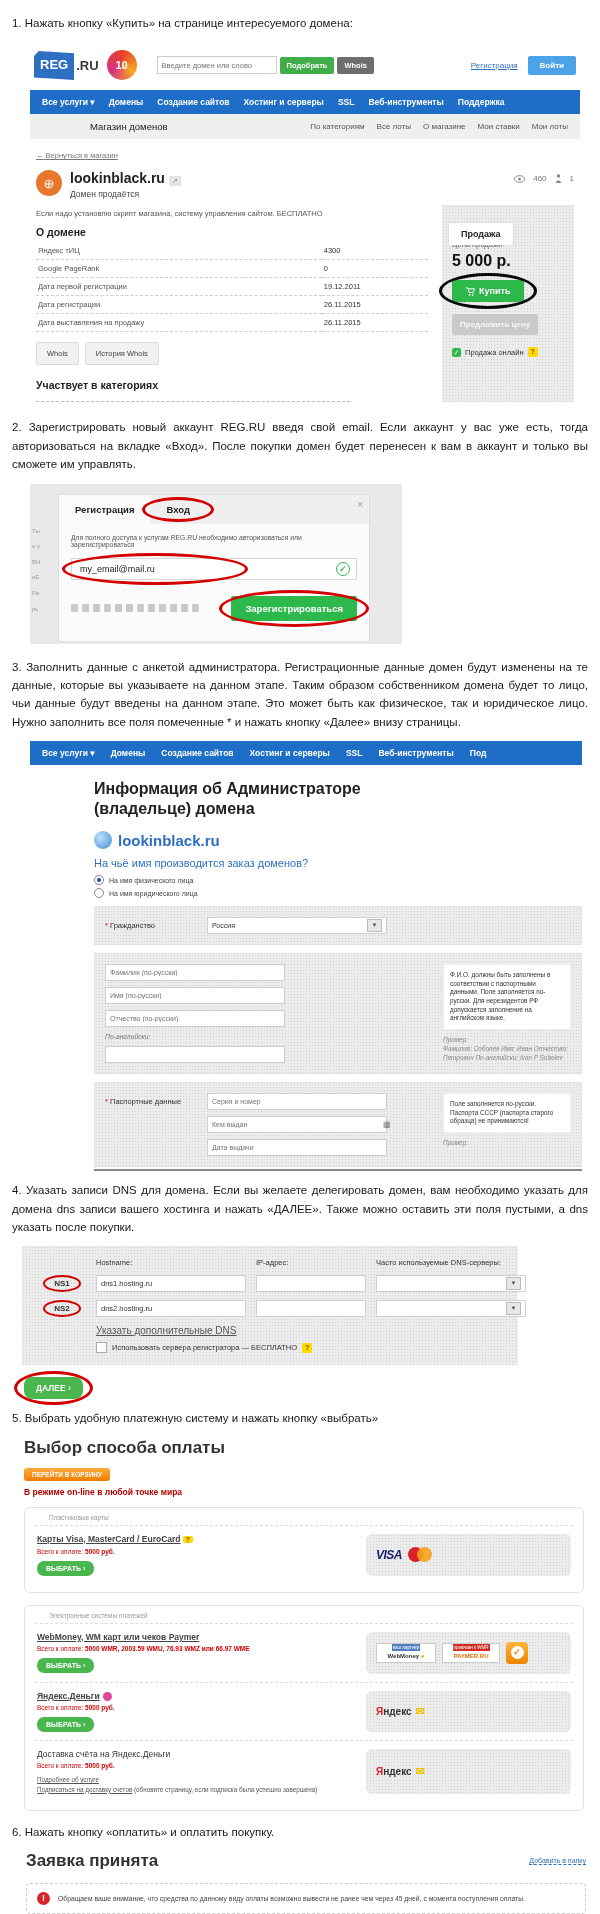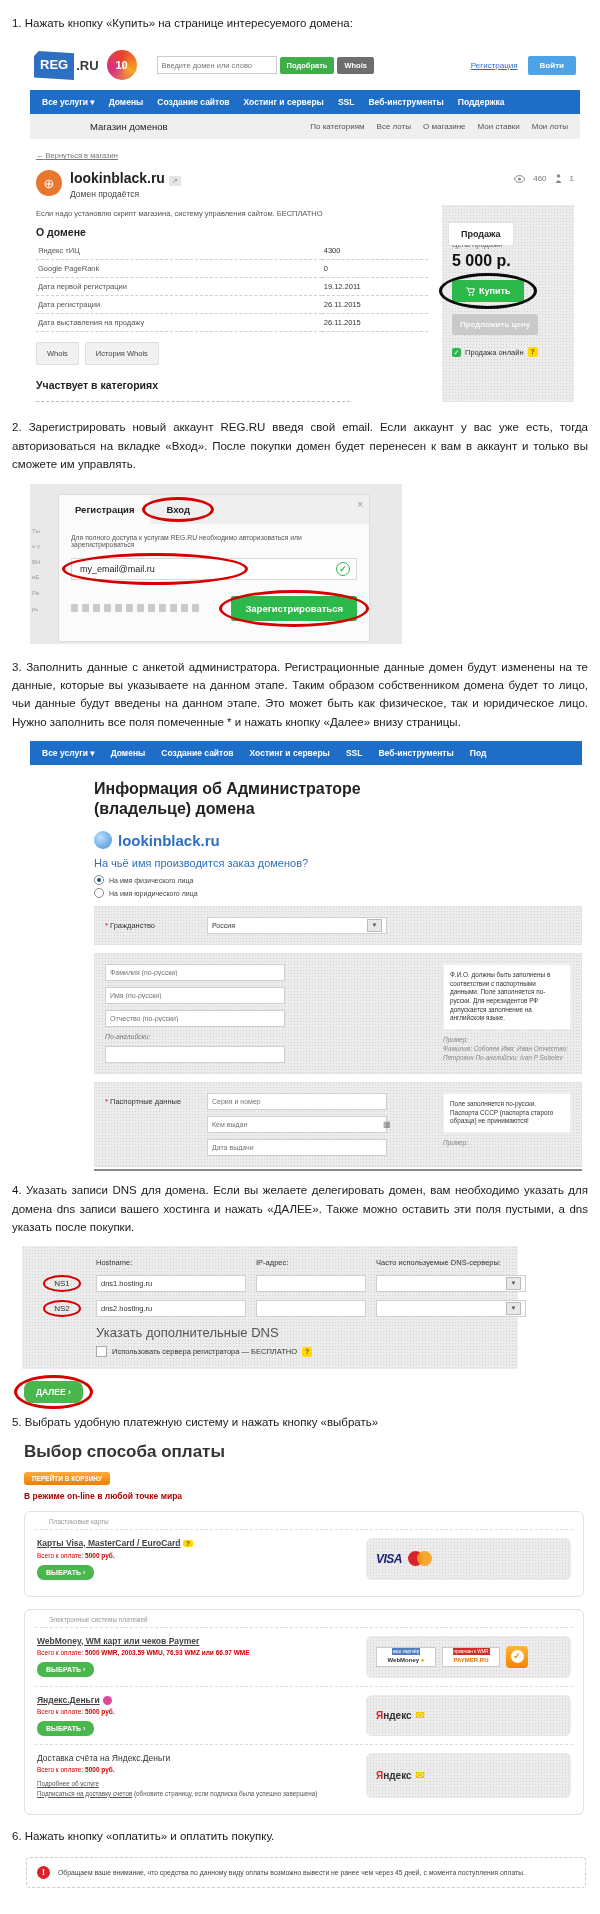--- a/index.html
+++ b/index.html
@@ -101,23 +101,23 @@
   .fhelp .ex{color:#888;font-style:italic;margin-top:6px;line-height:1.4;}
   .enlabel{font-size:6.8px;color:#777;font-style:italic;}
   .cal{margin-left:-14px;align-self:center;color:#777;font-size:8px;}
   .s3-cut{border-top:2px solid #888;margin-top:2px;}
 
   
   .shot4{margin:8px 0 4px 12px;width:560px;font-size:8px;}
   .dnsbox{padding:12px 28px;width:440px;}
   .dnsgrid{display:grid;grid-template-columns:36px 150px 110px 150px;gap:8px 10px;align-items:center;}
   .dnshead{font-size:7.5px;color:#333;}
-  .nslab{font-weight:normal;font-size:8px;color:#333;position:relative;text-align:center;width:24px;}
+  .nslab{font-weight:bold;font-size:8px;color:#333;position:relative;text-align:center;width:24px;}
   .dnsgrid input{height:15px;border:1px solid #cfcfcf;background:#fff;font-size:7.5px;color:#333;padding:0 4px;}
-  .dns-link{color:#555;font-size:13px;margin:8px 0 6px 46px;display:inline-block;}
+  .dns-link{color:#555;text-decoration:underline;font-size:10px;margin:8px 0 6px 46px;display:inline-block;}
   .dns-chk{display:flex;align-items:center;gap:5px;font-size:7.5px;color:#333;margin-left:46px;}
   .box-chk{width:9px;height:9px;border:1px solid #aaa;background:#fdfdfd;}
   .btn-next{background:#49b64e;color:#fff;font-weight:bold;font-size:8.5px;padding:6px 12px;border-radius:8px;display:inline-block;margin:12px 0 0 2px;position:relative;}
 
   
   .shot5{margin:4px 0 8px 14px;width:560px;font-size:8px;}
   .s5-h1{font-size:17px;font-weight:bold;color:#333;margin:8px 0 10px 0;}
   .btn-cart{background:linear-gradient(#ffab3c,#f07d00);color:#fff;font-weight:bold;font-size:6.5px;padding:3px 8px;border-radius:3px;display:inline-block;}
   .s5-note{color:#b30000;font-weight:bold;font-size:8.5px;margin:6px 0 10px 0;}
   .paygroup{border:1px solid #e2e2e2;border-radius:6px;margin-bottom:12px;padding:4px 10px 8px 10px;}
@@ -503,20 +503,24 @@
               <span class="env">✉</span>
             </span>
         </div>
       </div>
     </div>
   </div>
 
   <p class="step"><b>6. Нажать кнопку «оплатить» и оплатить покупку.</b></p>
 
   <div class="shot6">
+    <div class="s6-head">
+      <span class="s6-h1">Заявка принята</span>
+      <span class="s6-folder">Добавить в папку</span>
+    </div>
     <div class="warnbox">
       <span class="excl">!</span>
       <span class="warntext">Обращаем ваше внимание, что средства по данному виду оплаты возможно вывести не ранее чем через 45 дней, с момента поступления оплаты.</span>
     </div>
 
   </div>
 
 </div>
 
 </body></html>

